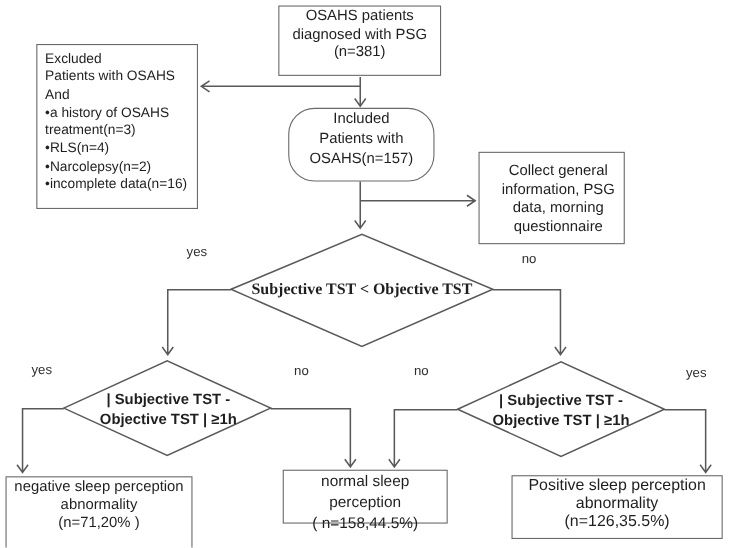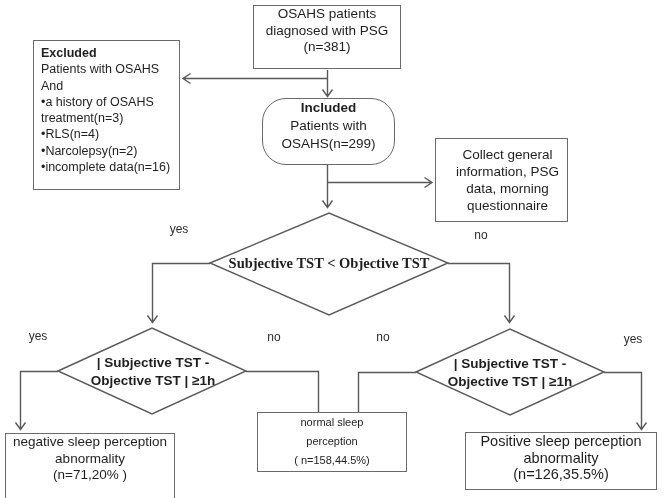--- a/index.html
+++ b/index.html
@@ -21,21 +21,21 @@
   svg.wires polygon{stroke:var(--line);stroke-width:1.4;fill:#ffffff;}
   .node{
     position:absolute;
     background:#ffffff;
     border:1.5px solid #6a6a6a;
     box-sizing:border-box;
     z-index:2;
   }
   .centered{display:flex;flex-direction:column;align-items:center;text-align:center;}
   .box-line{white-space:nowrap;}
-  .bold{font-weight:bold;}
+  .bold{font-weight:normal;}
   .diamond-label{
     position:absolute;z-index:2;
     display:flex;flex-direction:column;align-items:center;justify-content:center;
     text-align:center;font-weight:bold;
   }
   .edge-label{
     position:absolute;z-index:2;
     font-size:12px;color:#2e2e2e;
     text-align:center;
   }
@@ -45,21 +45,21 @@
     font-size:12.5px;line-height:16.3px;
     padding:4px 0 0 7px;text-align:left;
   }
   #included-box{left:262px;top:98px;width:133px;height:67px;font-size:13.5px;line-height:18px;border-radius:24px;}
   #collect-box{
     left:435px;top:138px;width:133px;height:84px;
     font-size:13.5px;line-height:17px;
     padding:7px 0 0 12px;text-align:center;
   }
   #negative-box{left:5px;top:433px;width:170px;height:73px;font-size:13.5px;line-height:16.5px;}
-  #normal-box{left:257px;top:412px;width:150px;height:60px;font-size:11px;line-height:19px;}
+  #normal-box{left:257px;top:427px;width:150px;height:49px;font-size:14px;line-height:19px;}
   #positive-box{left:465px;top:432px;width:192px;height:58px;font-size:14.5px;line-height:16.5px;}
   #main-diamond-label{left:214px;top:251px;width:230px;height:25px;font-size:14.5px;font-family:Liberation Serif, serif;}
   #left-diamond-label{left:77px;top:345px;width:152px;height:54px;font-size:13.5px;line-height:18px;}
   #right-diamond-label{left:434px;top:346px;width:152px;height:54px;font-size:13.5px;line-height:18px;}
   #label-main-yes{left:158px;top:222px;width:42px;}
   #label-main-no{left:462px;top:228px;width:38px;}
   #label-left-yes{left:17px;top:329px;width:42px;}
   #label-left-no{left:255px;top:330px;width:38px;}
   #label-right-no{left:364px;top:330px;width:38px;}
   #label-right-yes{left:612px;top:332px;width:42px;}
@@ -111,21 +111,21 @@
     <div class="box-line">•a history of OSAHS</div>
     <div class="box-line">treatment(n=3)</div>
     <div class="box-line">•RLS(n=4)</div>
     <div class="box-line">•Narcolepsy(n=2)</div>
     <div class="box-line">•incomplete data(n=16)</div>
   </div>
 
   <div class="node centered" id="included-box">
     <div class="box-line bold">Included</div>
     <div class="box-line">Patients with</div>
-    <div class="box-line">OSAHS(n=299)</div>
+    <div class="box-line">OSAHS(n=157)</div>
   </div>
 
   <div class="node" id="collect-box">
     <div class="box-line">Collect general</div>
     <div class="box-line">information, PSG</div>
     <div class="box-line">data, morning</div>
     <div class="box-line">questionnaire</div>
   </div>
 
   <div class="diamond-label" id="main-diamond-label">Subjective TST &lt; Objective TST</div>

